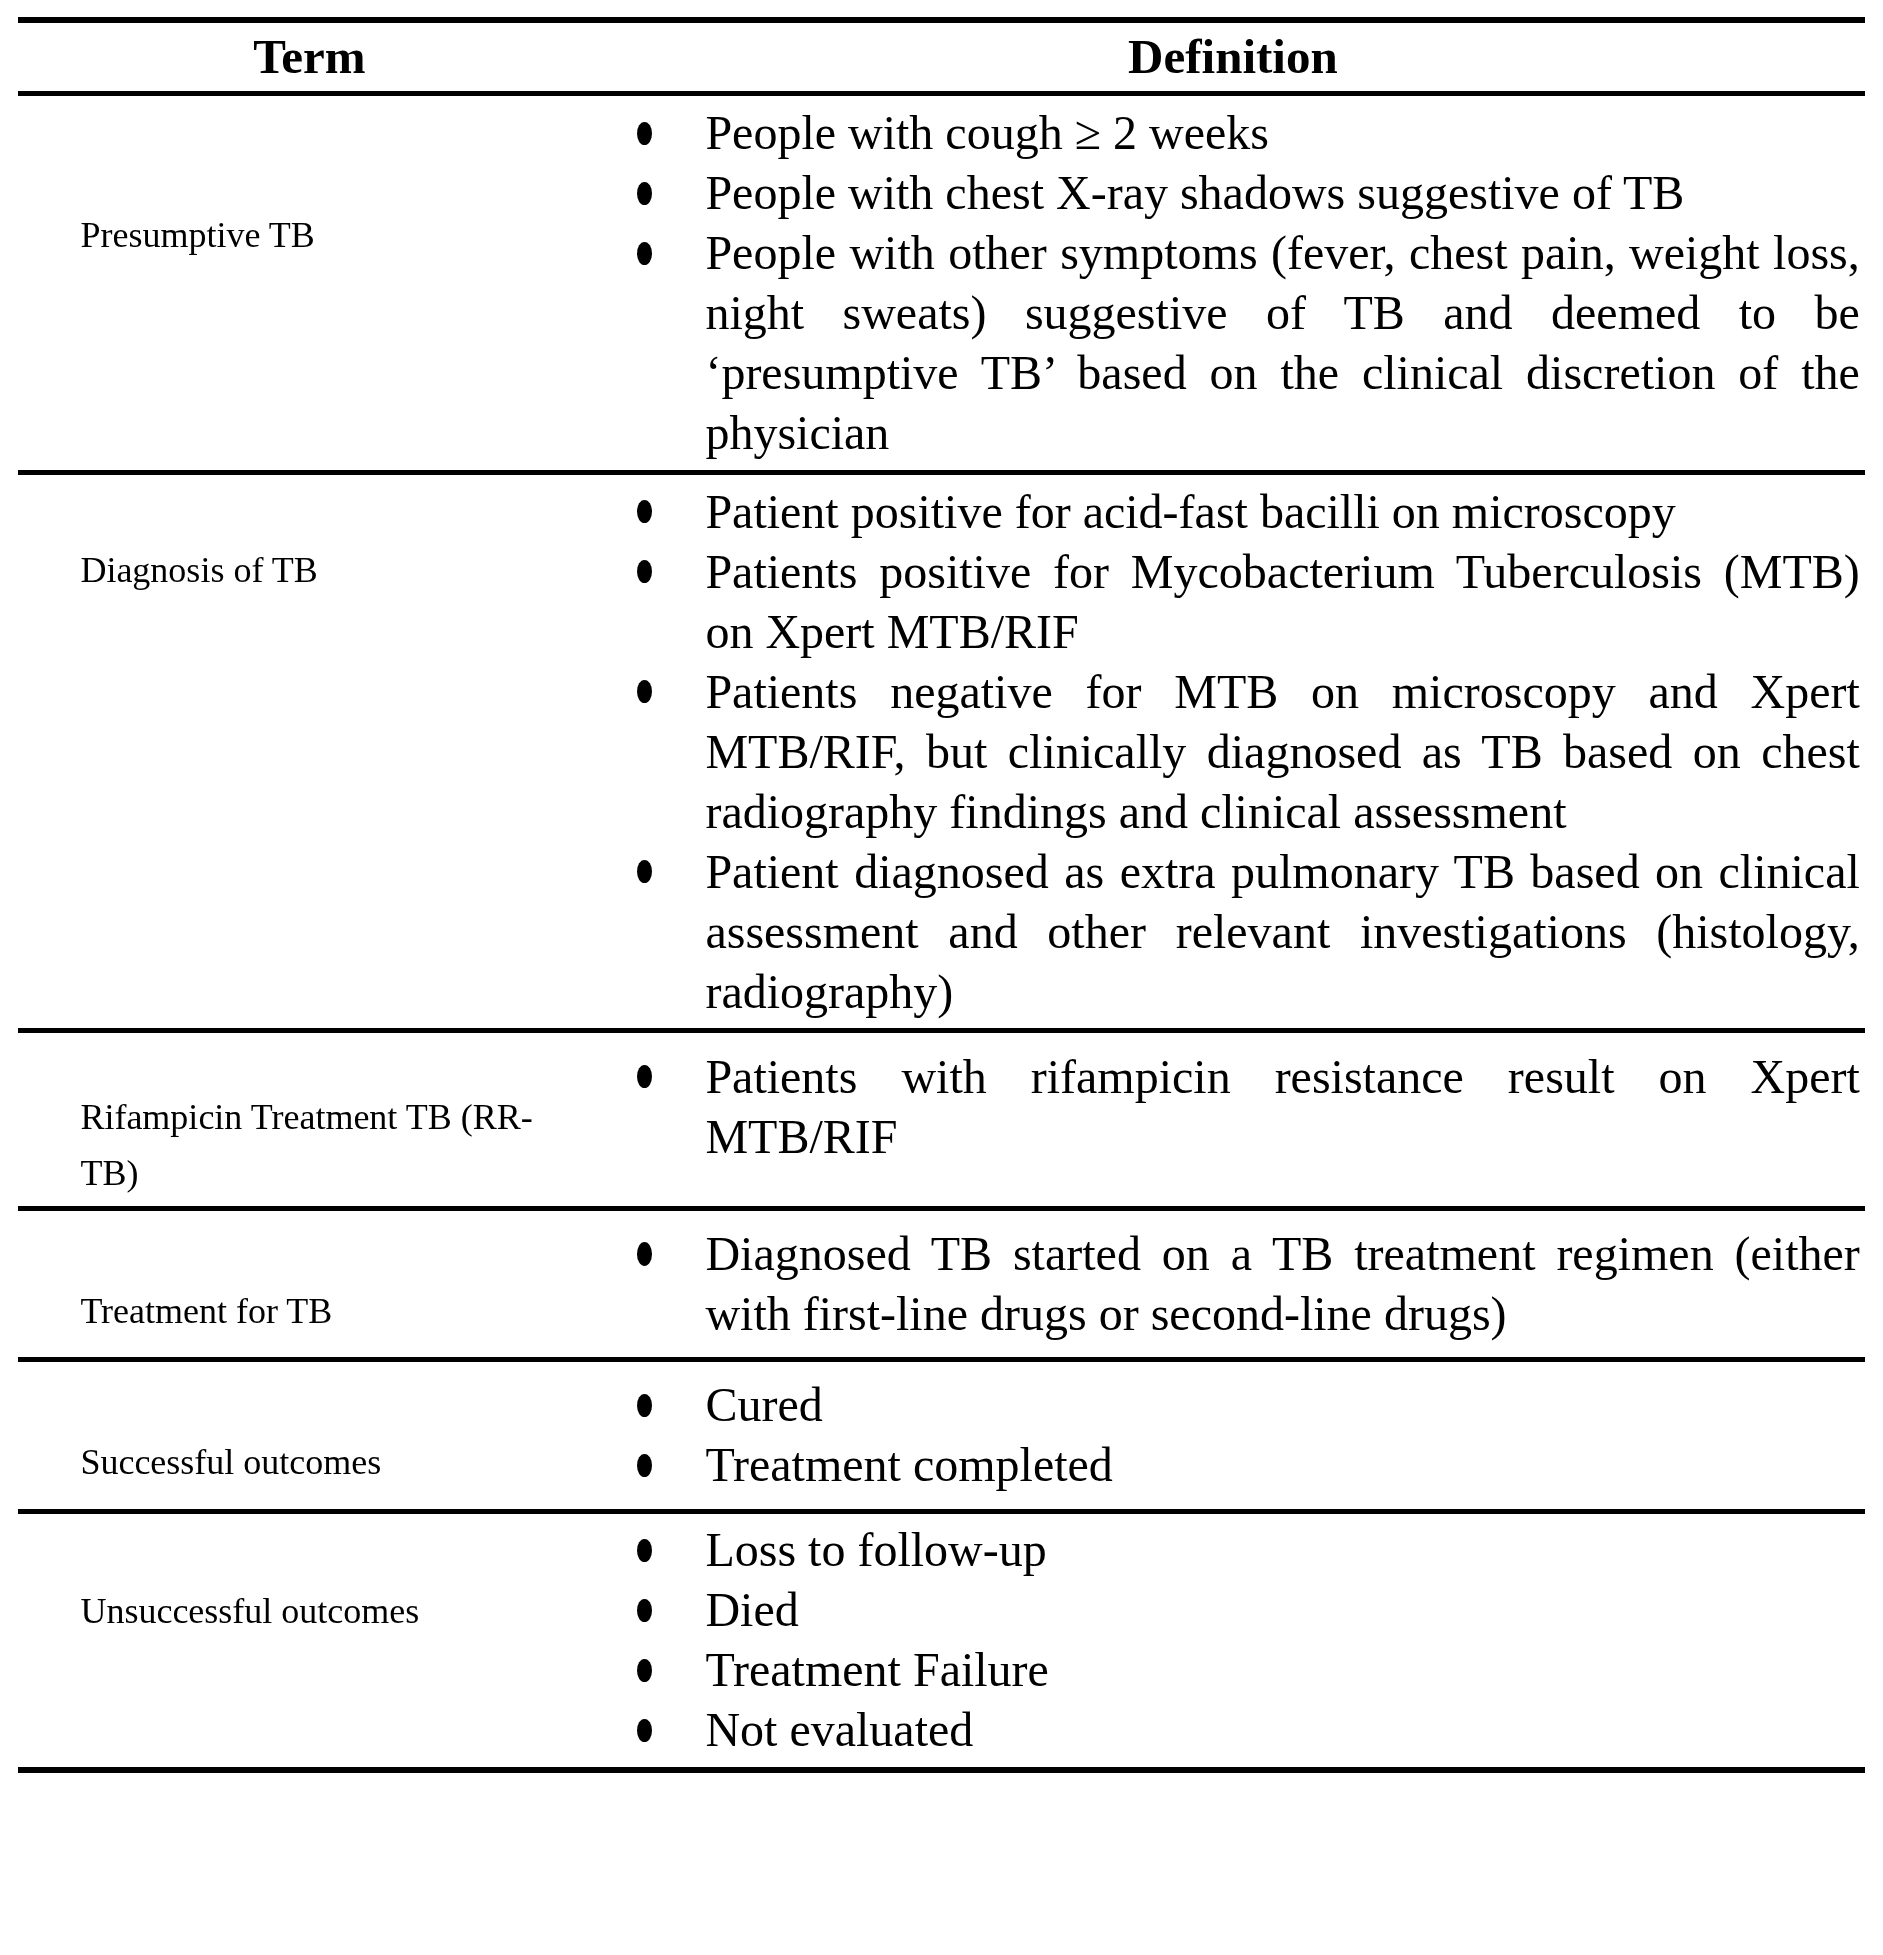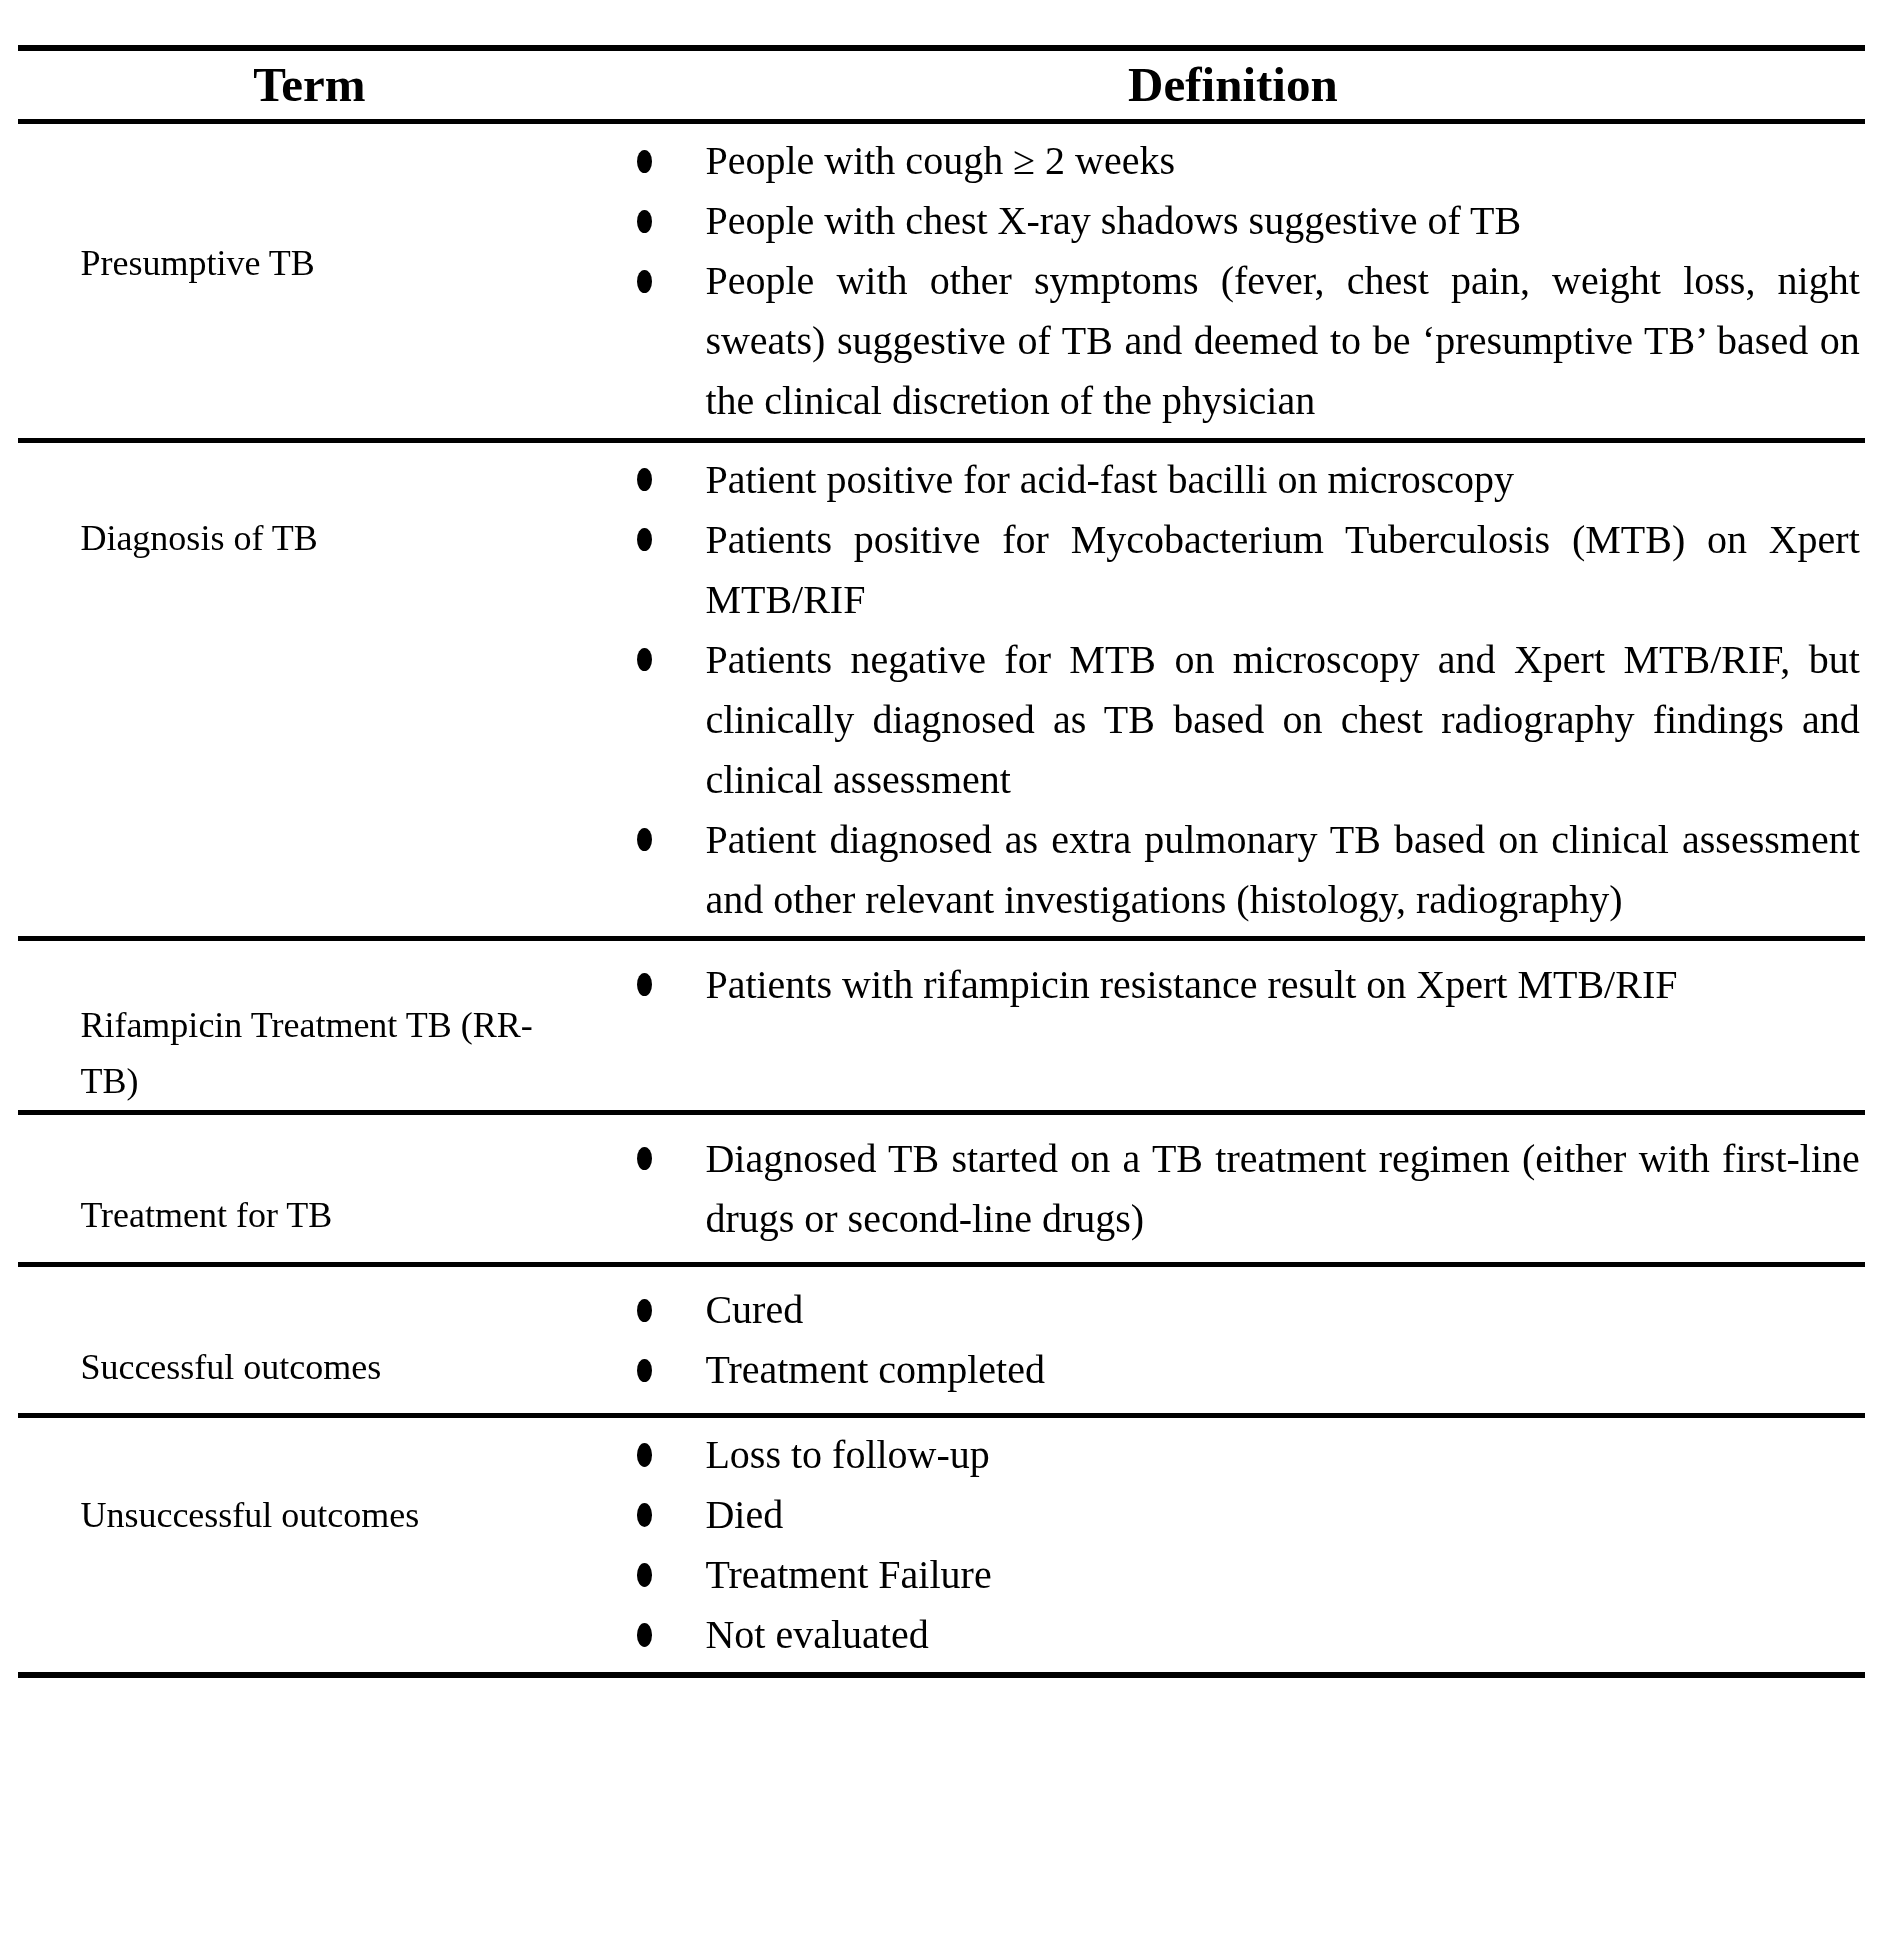--- a/index.html
+++ b/index.html
@@ -17,21 +17,20 @@
   }
   .page {
     padding: 16.7px 18.4px 0 18.4px;
   }
   table.def-table {
     border-collapse: collapse;
     width: 1847px;
     table-layout: fixed;
     border-top: 6.7px solid #000000;
     border-bottom: 6.7px solid #000000;
-    margin-top: 28px;
   }
   col.c-term { width: 582px; }
   col.c-def  { width: 1265px; }
 
   thead tr { border-bottom: 5.6px solid #000000; }
   tbody tr { border-bottom: 5.6px solid #000000; }
 
   th {
     font-size: 49px;
     font-weight: bold;
@@ -68,21 +67,21 @@
   tr.r3 td.def-cell { padding-top: 13.3px; padding-bottom: 39px; }
 
   ul.bullets {
     margin: 0;
     padding: 0;
     list-style: none;
   }
   ul.bullets li {
     position: relative;
     padding-left: 72px;
-    font-size: 40px;
+    font-size: 48px;
     line-height: 60px;
     text-align: justify;
     hyphens: none;
   }
   .bullet-glyph {
     position: absolute;
     left: 3.3px;
     top: 18.4px;
     width: 15px;
     height: 23.4px;

